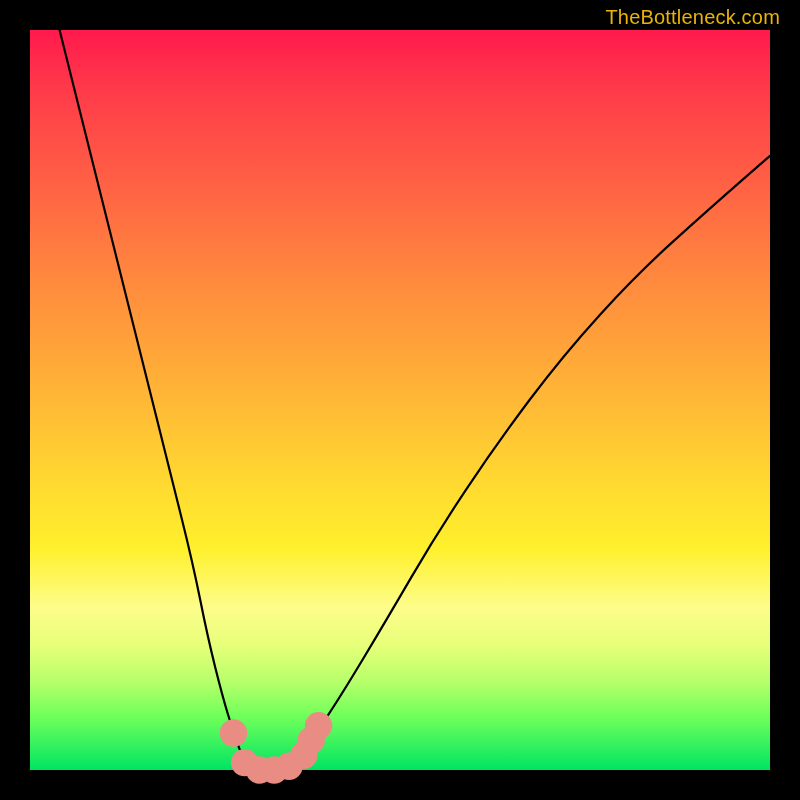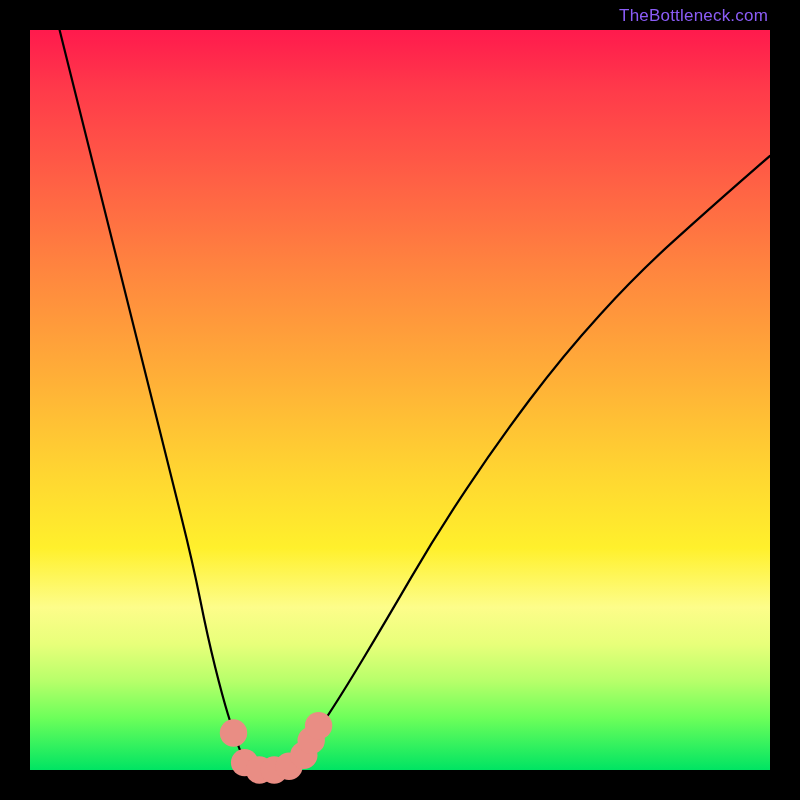--- a/index.html
+++ b/index.html
@@ -33,23 +33,23 @@
       #fff02c 70%,
       #fdfd8a 78%,
       #e8ff7a 83%,
       #b7ff6a 88%,
       #6cff5a 93%,
       #00e463 100%);
   }
   .watermark {
     position: absolute;
     top: 6px;
-    right: 32px;
-    color: #8b5cf6;
-    font-size: 17px;
+    right: 20px;
+    color: #eab308;
+    font-size: 20px;
     font-weight: 500;
     letter-spacing: 0.2px;
     user-select: none;
   }
   svg.curves {
     position: absolute;
     left: 30px;
     top: 30px;
     width: 740px;
     height: 740px;

